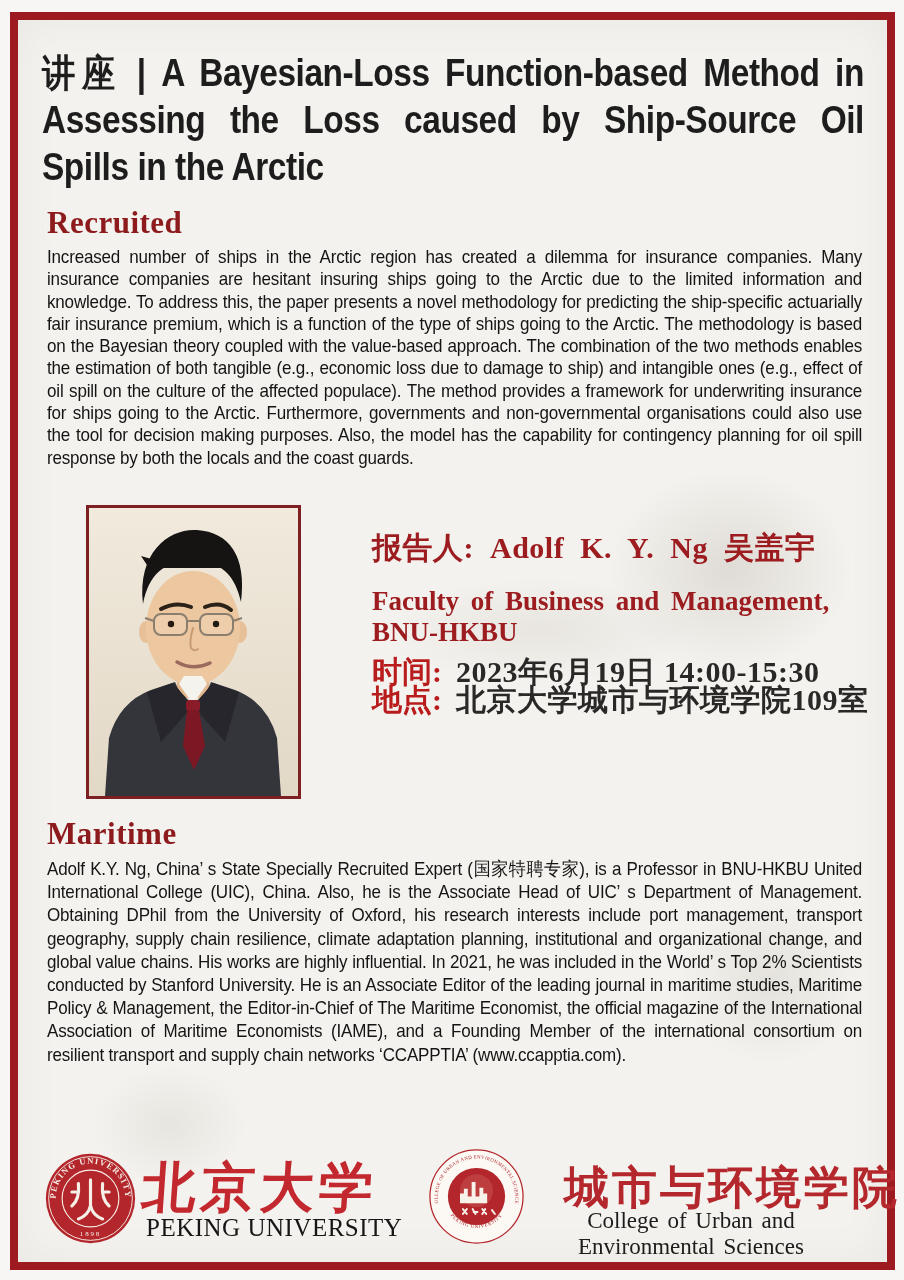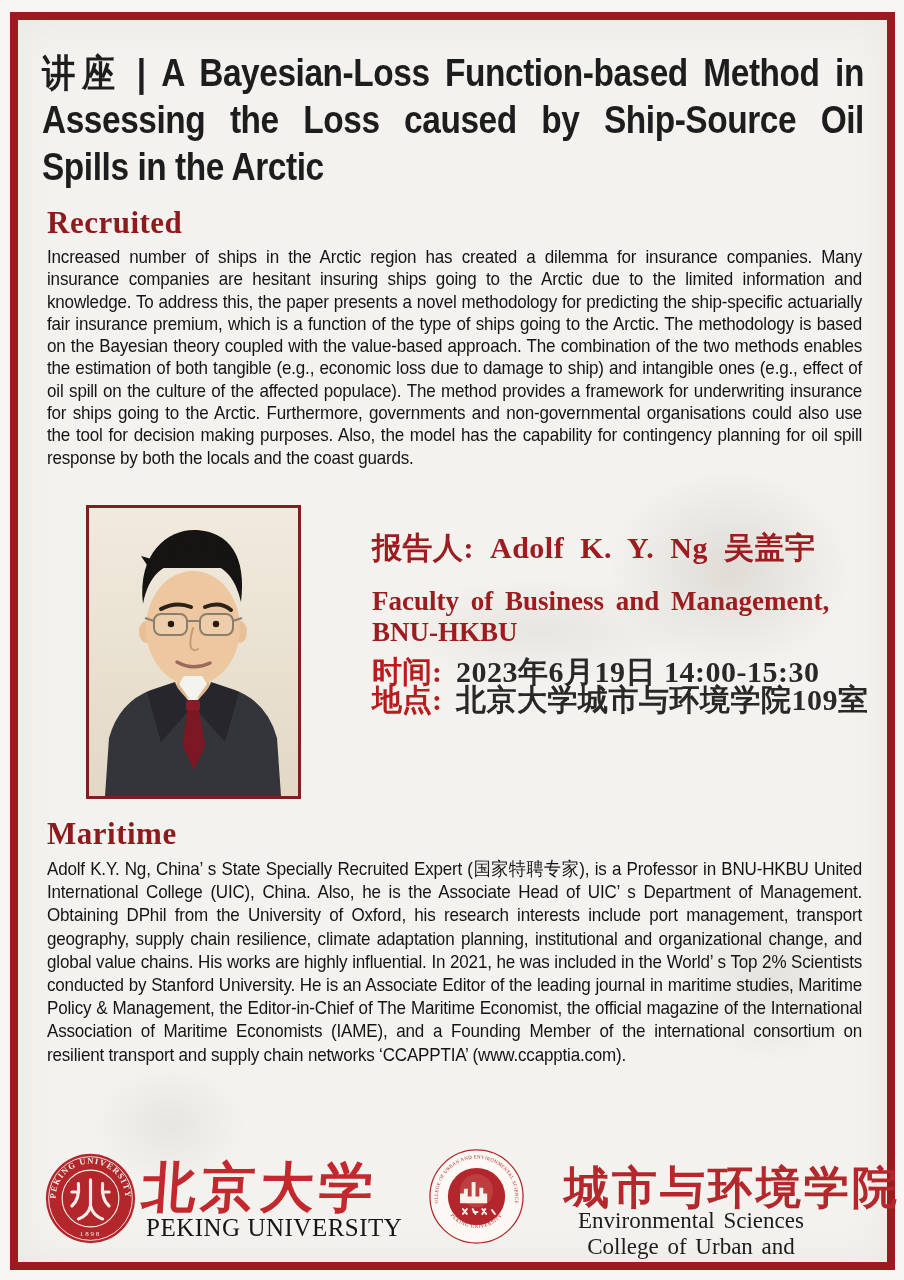--- a/index.html
+++ b/index.html
@@ -196,15 +196,15 @@
   <g stroke="#f7f2ea" stroke-width="2" stroke-linecap="round" fill="none">
     <path d="M36,63 l4,5 M40,63 l-4,5"></path>
     <path d="M46,63 l3,5 M47,66 h4"></path>
     <path d="M56,63 l4,5 M59,63 l-3,5"></path>
     <path d="M66,64 l3,4"></path>
   </g>
 </svg>
 
 <div class="footer-el cues-cn">城市与环境学院</div>
 <div class="footer-el cues-en">
+  <div>College of Urban and</div>
   <div>Environmental Sciences</div>
-  <div>College of Urban and</div>
 </div>
 
 </body></html>

